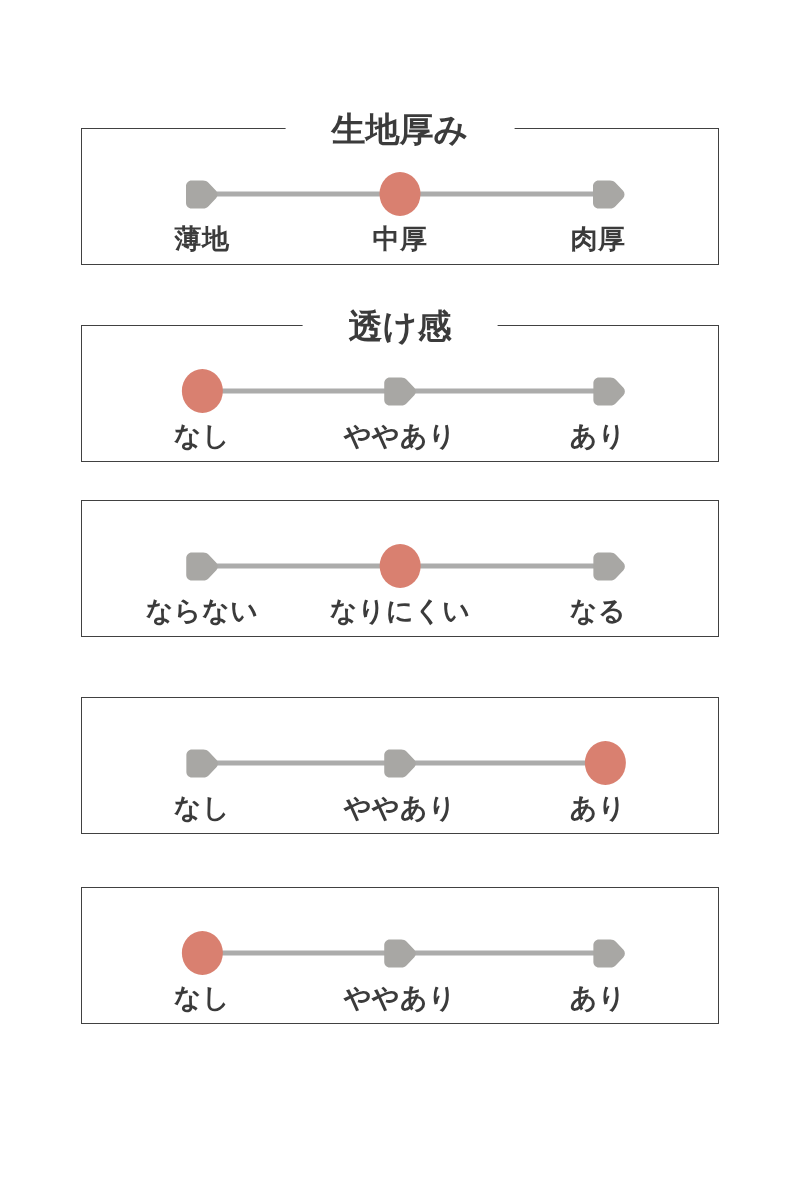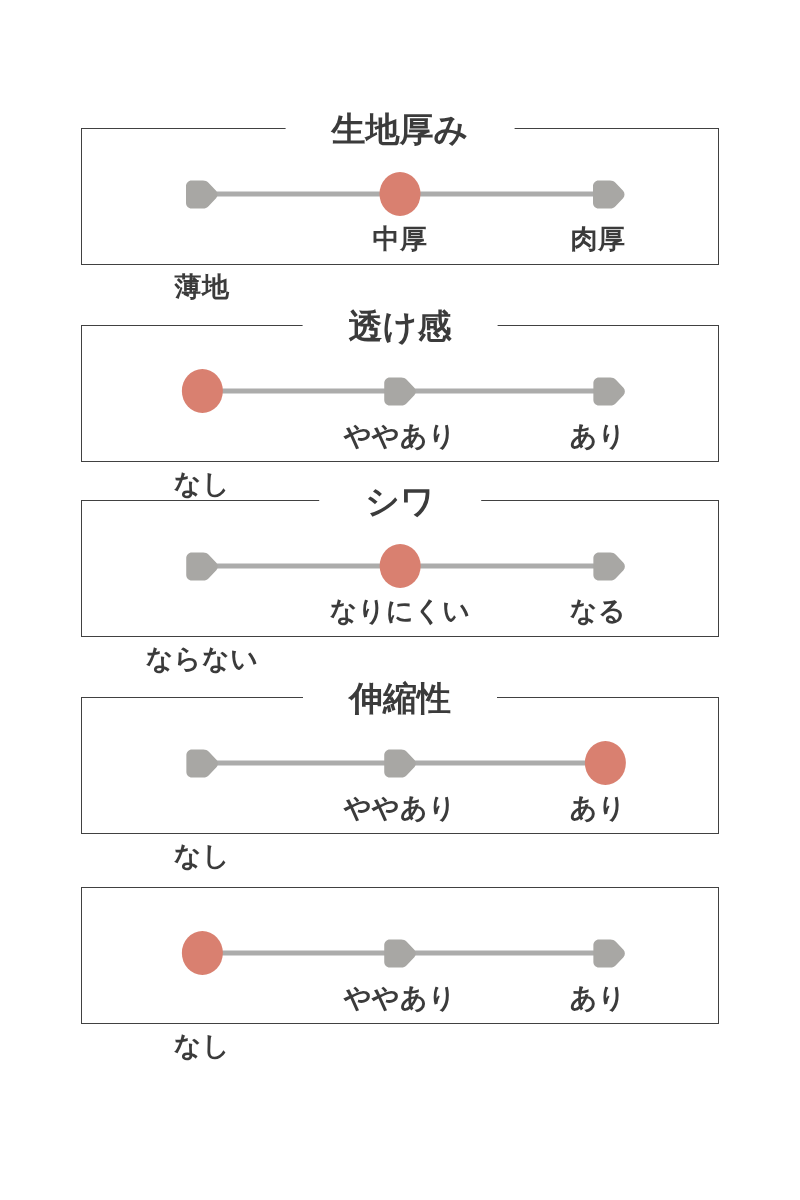--- a/index.html
+++ b/index.html
@@ -69,21 +69,21 @@
     border-radius:2px;
   }
   .option{
     position:absolute;
     top:0;
     transform:translateX(-50%);
     display:flex;
     flex-direction:column;
     align-items:center;
   }
-  .opt-0{left:0;gap:48px;}
+  .opt-0{left:0;}
   .opt-1{left:50%;font-family:Liberation Mono, monospace;}
   .opt-2{left:100%;align-items:flex-end;}
   .marker-box{
     height:44px;
     display:flex;
     align-items:center;
     justify-content:center;
   }
   .tag{display:block;}
   .tag path{fill:var(--marker-gray);}
@@ -168,21 +168,20 @@
                 <path d="M6 0.5 H17.5 C19.6 0.5 21.6 1.35 23 2.85 L30.6 10.8 C32.5 12.8 32.5 16.2 30.6 18.2 L23 26.15 C21.6 27.65 19.6 28.5 17.5 28.5 H6 C3 28.5 0.5 26 0.5 23 V6 C0.5 3 3 0.5 6 0.5 Z"></path>
               </svg>
 
           </span>
           <span class="option-label">あり</span>
         </div>
       </div>
     </section>
 
     <section class="panel gap-60">
-      <h2 class="panel-title">シワ</h2>
       <div class="scale">
         <div class="track"></div>
         <div class="option opt-1 selected">
           <span class="marker-box">
 
             <span class="dot"></span>
           </span>
           <span class="option-label">なりにくい</span>
         </div>
         <div class="option opt-0">
@@ -200,21 +199,20 @@
                 <path d="M6 0.5 H17.5 C19.6 0.5 21.6 1.35 23 2.85 L30.6 10.8 C32.5 12.8 32.5 16.2 30.6 18.2 L23 26.15 C21.6 27.65 19.6 28.5 17.5 28.5 H6 C3 28.5 0.5 26 0.5 23 V6 C0.5 3 3 0.5 6 0.5 Z"></path>
               </svg>
 
           </span>
           <span class="option-label">なる</span>
         </div>
       </div>
     </section>
 
     <section class="panel gap-53">
-      <h2 class="panel-title">伸縮性</h2>
       <div class="scale">
         <div class="track"></div>
         <div class="option opt-0">
           <span class="marker-box">
             <svg class="tag" viewBox="0 0 33 29" width="33" height="29" aria-hidden="true">
                 <path d="M6 0.5 H17.5 C19.6 0.5 21.6 1.35 23 2.85 L30.6 10.8 C32.5 12.8 32.5 16.2 30.6 18.2 L23 26.15 C21.6 27.65 19.6 28.5 17.5 28.5 H6 C3 28.5 0.5 26 0.5 23 V6 C0.5 3 3 0.5 6 0.5 Z"></path>
               </svg>
 
           </span>
           <span class="option-label">なし</span>

